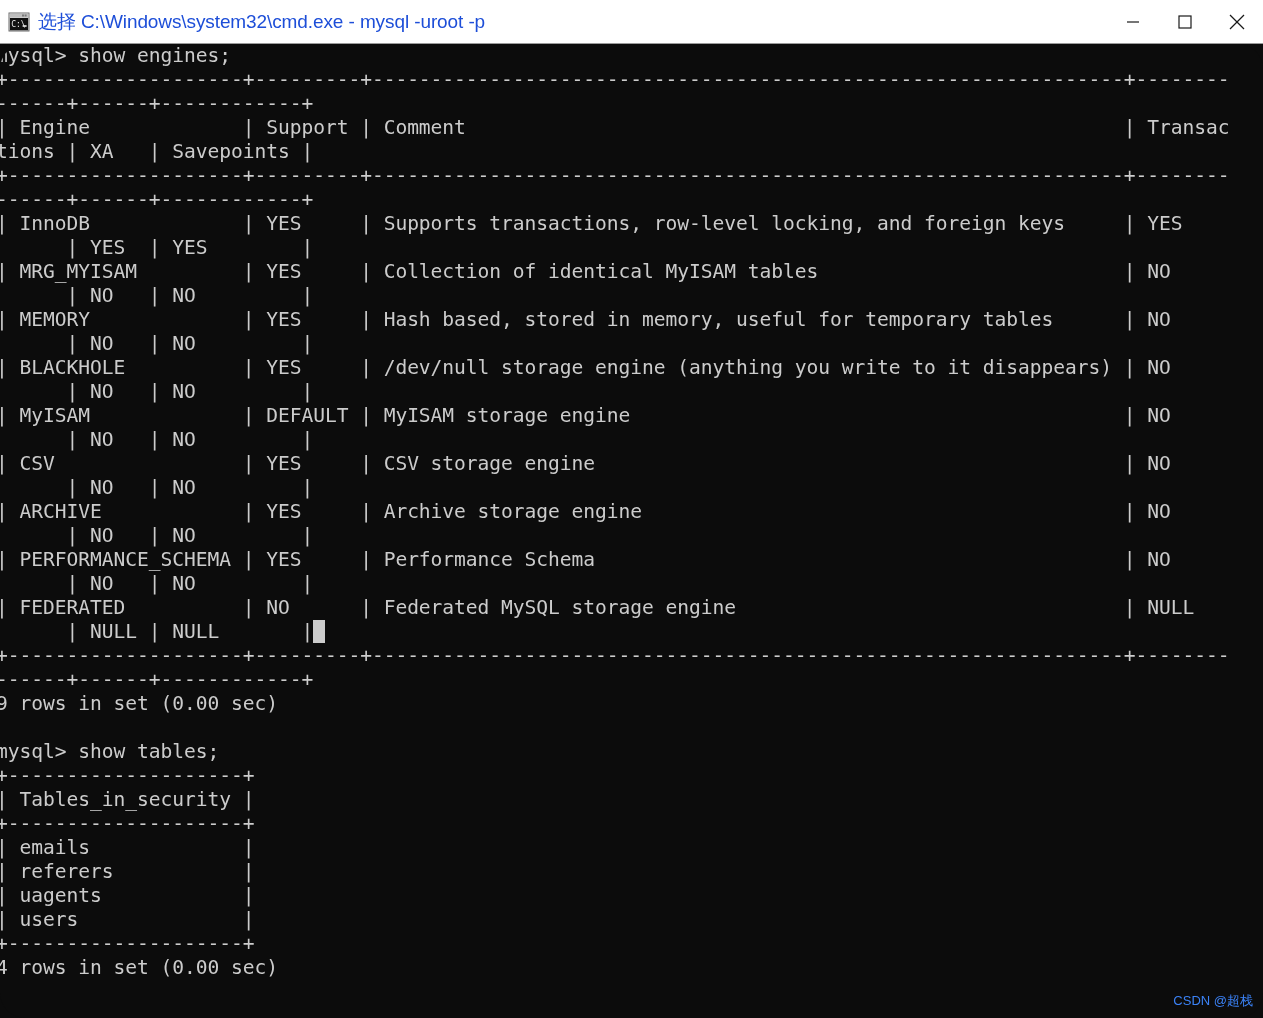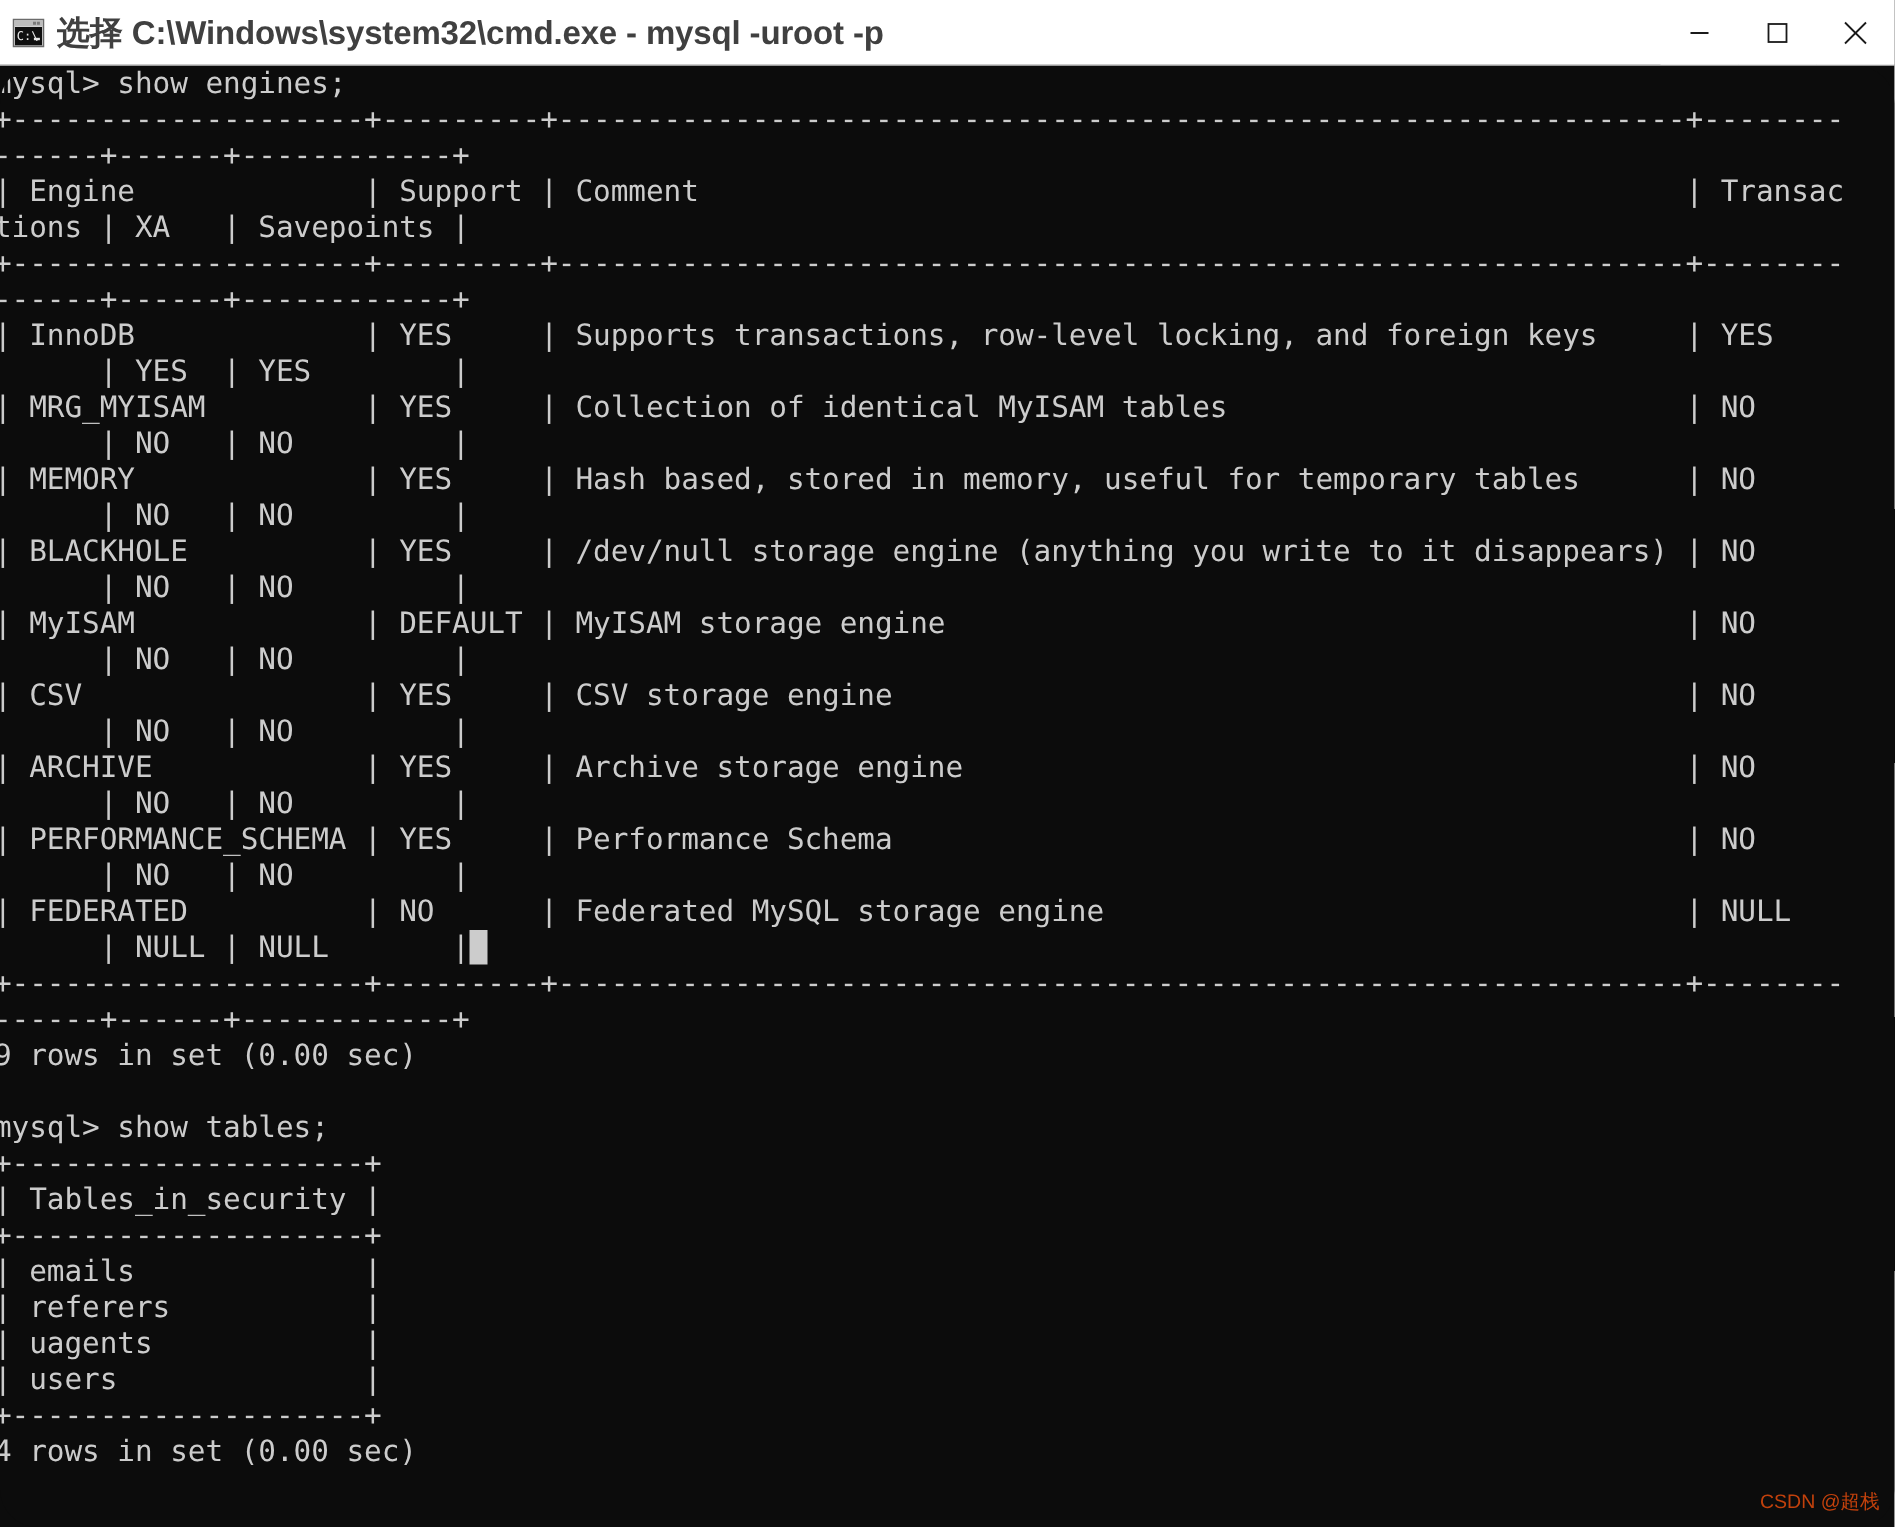--- a/index.html
+++ b/index.html
@@ -42,27 +42,26 @@
     min-width: 0;
     padding-left: 8px;
   }
   #app-icon {
     width: 22px;
     height: 22px;
     margin-right: 8px;
     flex: 0 0 auto;
   }
   #title-text {
-    font-size: 22px;
-    color: #404040;
+    font-size: 19px;
+    color: #1d4ed8;
     font-family: "Liberation Sans", sans-serif;
     white-space: nowrap;
     overflow: hidden;
     letter-spacing: -0.1px;
-    font-weight: bold;
   }
   .winbtn {
     width: 52px;
     height: 43px;
     display: flex;
     align-items: center;
     justify-content: center;
     flex: 0 0 auto;
     background: #ffffff;
   }
@@ -98,21 +97,21 @@
     color: #0c0c0c;
   }
 
   
   #watermark {
     position: absolute;
     right: 10px;
     bottom: 8px;
     font-family: "Liberation Sans", sans-serif;
     font-size: 13px;
-    color: #c2410c;
+    color: #3b82f6;
     white-space: nowrap;
     user-select: none;
   }
 </style>
 </head>
 <body>
 
 <div id="window">
 
   <div id="titlebar">

